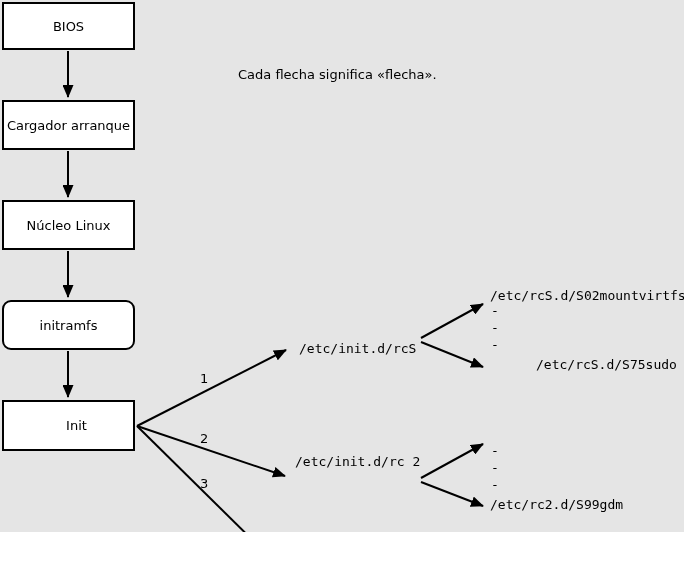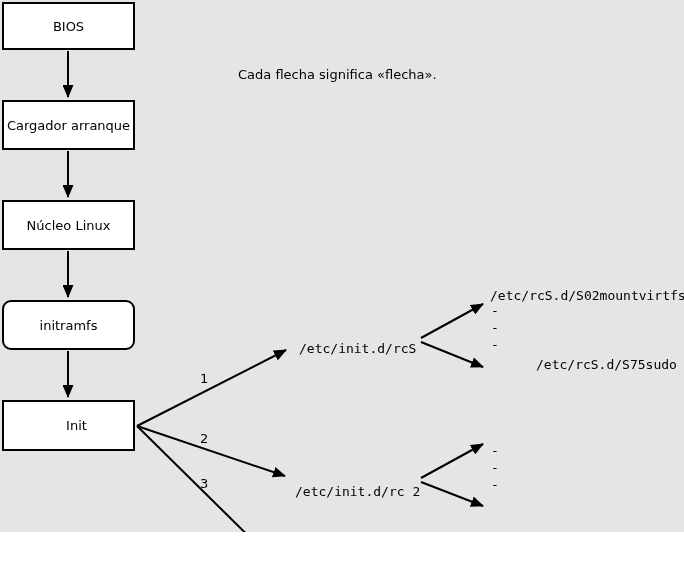--- a/index.html
+++ b/index.html
@@ -84,26 +84,27 @@
     <span>Init</span>
   </div>
 
   <div class="sans" style="left:238px; top:67px;">Cada flecha significa «flecha».</div>
 
   <div class="sans" style="left:200px; top:371px;">1</div>
   <div class="sans" style="left:200px; top:431px;">2</div>
   <div class="sans" style="left:200px; top:476px;">3</div>
 
   <div class="mono" style="left:299px; top:333px;margin-top:8px;">/etc/init.d/rcS</div>
-  <div class="mono" style="left:295px; top:484px;">/etc/init.d/rc 2</div>
+  <div class="mono" style="left:295px; top:454px;">/etc/init.d/rc 2</div>
   <div class="mono" style="left:299px; top:566px;margin-top:34px;">getty</div>
 
   <div class="mono" style="left:490px; top:288px;">/etc/rcS.d/S02mountvirtfs</div>
   <div class="mono" style="left:491px; top:303px;">-</div>
   <div class="mono" style="left:491px; top:320px;">-</div>
   <div class="mono" style="left:491px; top:337px;">-</div>
   <div class="mono" style="left:490px; top:357px;margin-left:46px;">/etc/rcS.d/S75sudo</div>
 
   <div class="mono" style="left:491px; top:443px;">-</div>
   <div class="mono" style="left:491px; top:460px;">-</div>
   <div class="mono" style="left:491px; top:477px;">-</div>
+  <div class="mono" style="left:490px; top:497px;">/etc/rc2.d/S99gdm</div>
 
 </div>
 
 </body></html>

